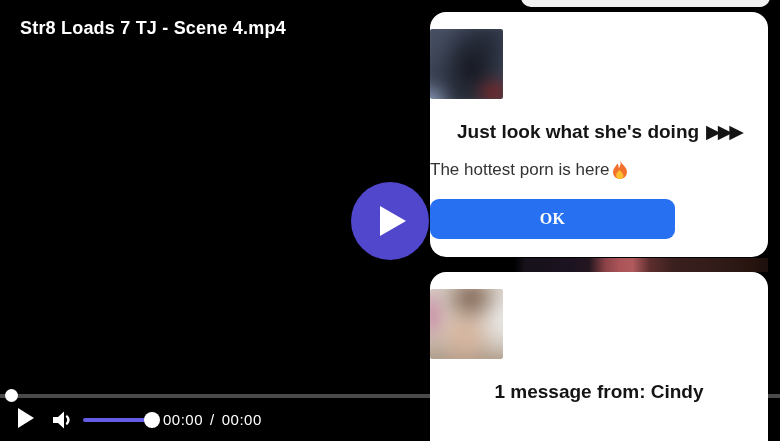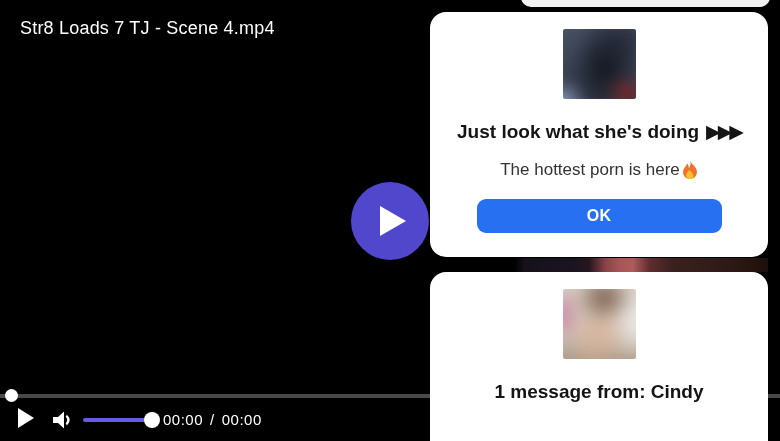--- a/index.html
+++ b/index.html
@@ -6,21 +6,21 @@
   html,body { width:780px; height:441px; }
   body {
     position:relative; background:#000; overflow:hidden;
     font-family:"Liberation Sans","DejaVu Sans",sans-serif;
   }
 
   
   .player { position:absolute; inset:0; background:#000; }
   .video-title {
     position:absolute; left:20px; top:18px;
-    color:#fff; font-size:18px; font-weight:normal; letter-spacing:.2px;
+    color:#fff; font-size:18px; font-weight:bold; letter-spacing:.2px;
   }
   .big-play {
     position:absolute; left:351px; top:182px; width:78px; height:78px;
     border-radius:50%; display:flex; align-items:center; justify-content:center;
     border:none; cursor:pointer; z-index:2;
   }
   .big-play svg { margin-left:5px; }
 
   .progress {
     position:absolute; left:0; right:0; top:394px; height:4px;
@@ -62,21 +62,21 @@
     position:absolute; left:430px; top:258px; width:338px; height:14px; z-index:1;
     background:linear-gradient(90deg,#000 0%,#000 25%,#16111a 28%,#1c1320 42%,
       #241620 47%,#8c4347 52%,#aa5458 56%,#b05a5c 60%,#5e2d2e 65%,
       #3a201f 72%,#321c1a 84%,#27140f 95%,#1c0f0c 100%);
   }
 
   
   .card {
     position:absolute; left:430px; width:338px; background:#fff;
     border-radius:16px; z-index:4; display:flex; flex-direction:column;
-    align-items:center; text-align:center;
+    text-align:center;
   }
   .card.offer   { top:12px;  height:245px; }
   .card.message { top:272px; height:206px; }
 
   .thumb {
     width:73px; height:70px; margin-top:17px; overflow:hidden;
     border-radius:2px; position:relative; cursor:pointer;
   }
   .thumb .blur {
     position:absolute; inset:0; transform:scale(1.35); filter:blur(5px);
@@ -101,23 +101,23 @@
   .card-heading {
     margin-top:20px; font-size:19px; line-height:26px; font-weight:bold;
     color:#141414;
   }
   .arrows { letter-spacing:-3px; margin-left:7px; }
   .card-sub {
     margin-top:13px; font-size:17px; line-height:24px; color:#333;
     display:flex; align-items:center; gap:2px;
   }
   .ok-btn {
-    margin-top:17px; width:245px; height:34px; border:none; border-radius:9px;
+    margin-top:17px; width:245px; height:40px; border:none; border-radius:9px;
     color:#fff; font-size:16px; font-weight:bold; letter-spacing:.3px;
-    cursor:pointer; font-family:Liberation Sans, sans-serif;
+    cursor:pointer; font-family:Liberation Serif, serif;
   }
   .msg-body { margin-top:13px; font-size:17px; line-height:24px; color:#222; }
 </style>
 </head>
 <body>
 
 <div class="player">
   <div class="video-title">Str8 Loads 7 TJ - Scene 4.mp4</div>
 
   <button class="big-play" style="background: rgb(81, 71, 204);">

